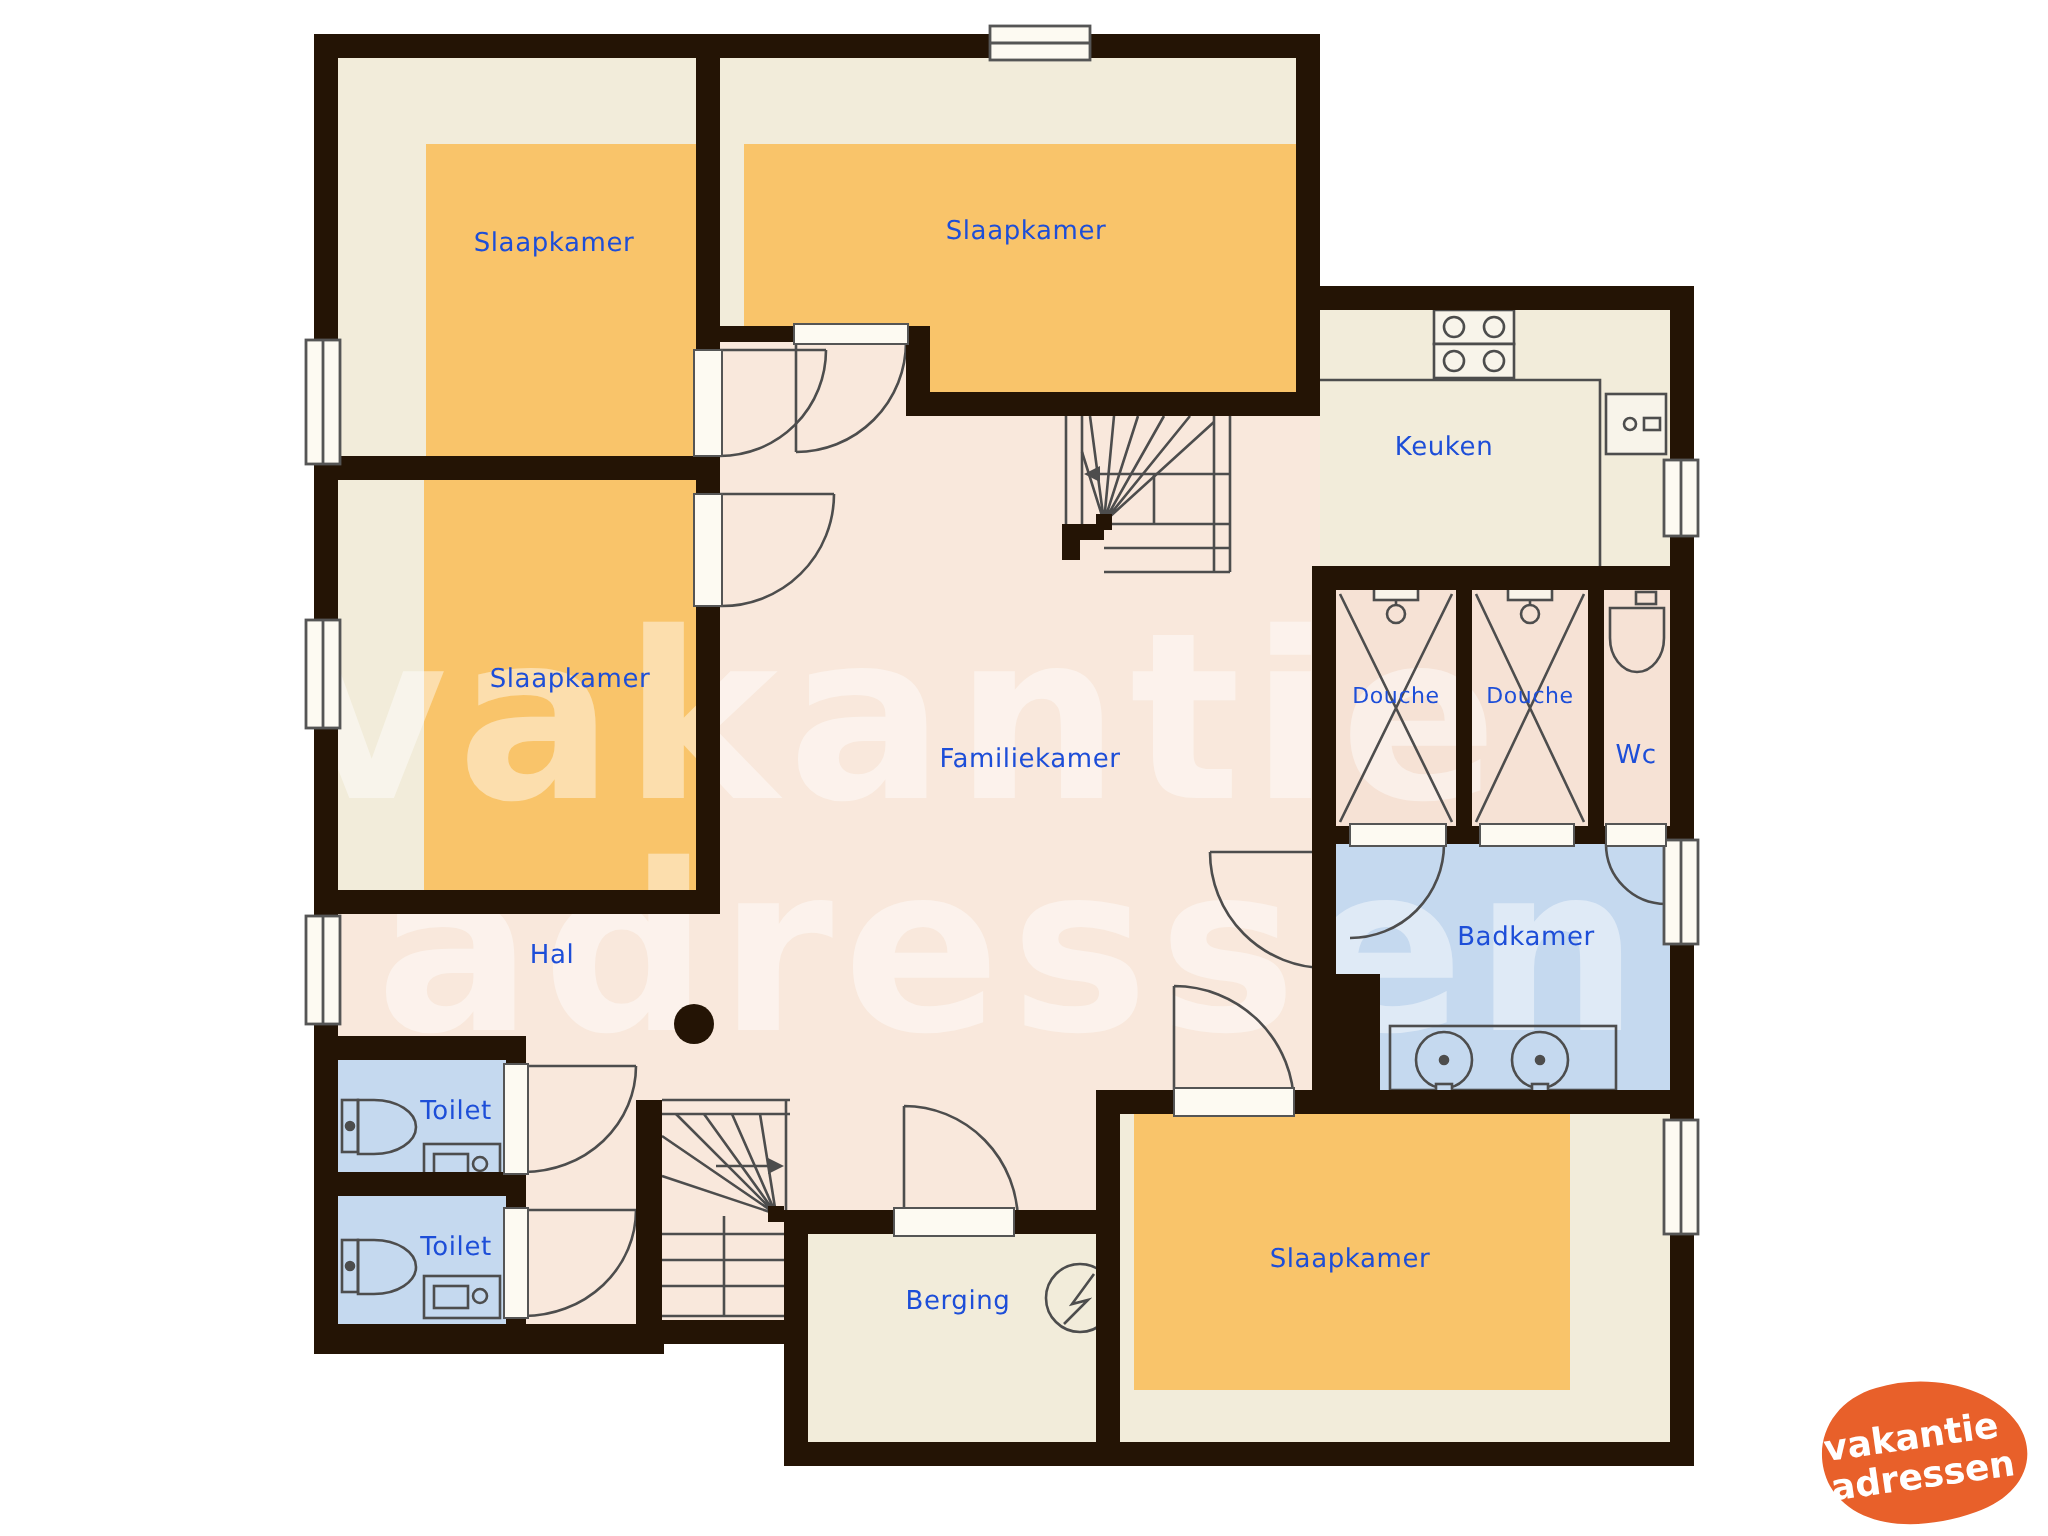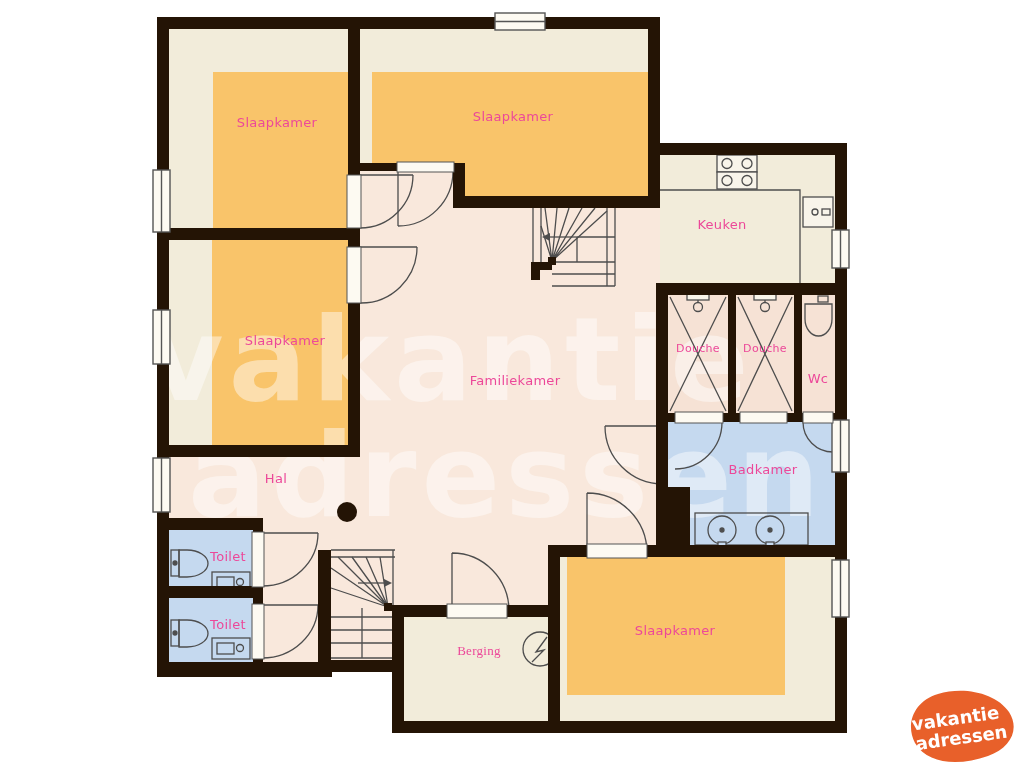--- a/index.html
+++ b/index.html
@@ -6,21 +6,21 @@
   #canvas{position:relative;width:1024px;height:768px;background:#ffffff;overflow:hidden;
           font-family:"DejaVu Sans","Liberation Sans",sans-serif;}
   .floor{position:absolute;}
   .pink{background:#f9e8dc;}
   .beige{background:#f2ecda;}
   .orange{background:#f9c46a;}
   .blue{background:#c5d9ef;}
   .shower{background:#f6e2d5;}
   .white{background:#ffffff;}
   .wall{position:absolute;background:#241405;z-index:40;}
-  .lbl{position:absolute;transform:translate(-50%,-50%);font-size:13px;color:#ec4899;
+  .lbl{position:absolute;transform:translate(-50%,-50%);font-size:13px;color:#1d4ed8;
        white-space:nowrap;z-index:60;letter-spacing:.3px;}
   .lbl.sm{font-size:11px;}
   .wm{position:absolute;font-size:116px;font-weight:700;color:rgba(255,255,255,.45);
       letter-spacing:5px;z-index:20;line-height:1;pointer-events:none;}
   svg{position:absolute;left:0;top:0;}
   #lines{z-index:30;}
   #overlays{z-index:50;}
   #logo{z-index:70;}
 </style>
 </head>
@@ -255,21 +255,21 @@
   <span class="lbl" style="left:285px;top:340px;">Slaapkamer</span>
   <span class="lbl" style="left:722px;top:224px;text-align:right;">Keuken</span>
   <span class="lbl" style="left:515px;top:380px;">Familiekamer</span>
   <span class="lbl" style="left:276px;top:478px;">Hal</span>
   <span class="lbl sm" style="left:698px;top:348px;">Douche</span>
   <span class="lbl sm" style="left:765px;top:348px;">Douche</span>
   <span class="lbl" style="left:818px;top:378px;">Wc</span>
   <span class="lbl" style="left:763px;top:469px;">Badkamer</span>
   <span class="lbl" style="left:228px;top:556px;">Toilet</span>
   <span class="lbl" style="left:228px;top:624px;">Toilet</span>
-  <span class="lbl" style="left:479px;top:651px;font-family:Liberation Serif, serif;">Berging</span>
+  <span class="lbl" style="left:479px;top:651px;">Berging</span>
   <span class="lbl" style="left:675px;top:630px;">Slaapkamer</span>
 
   <svg id="logo" width="116" height="80" viewBox="0 0 116 80" style="left:902px;top:688px;">
     <path fill="#e8602a" d="M13,55 C3,36 12,13 36,6 C62,-2 94,5 107,24 C118,41 109,60 86,68 C58,78 26,77 13,55 Z"></path>
     <text font-family="DejaVu Sans, Liberation Sans, sans-serif" font-size="18" font-weight="bold" fill="#ffffff" text-anchor="middle" transform="rotate(-8 58 40)">
       <tspan x="58" y="36">vakantie</tspan>
       <tspan x="58" y="56">adressen</tspan>
     </text>
   </svg>
 

